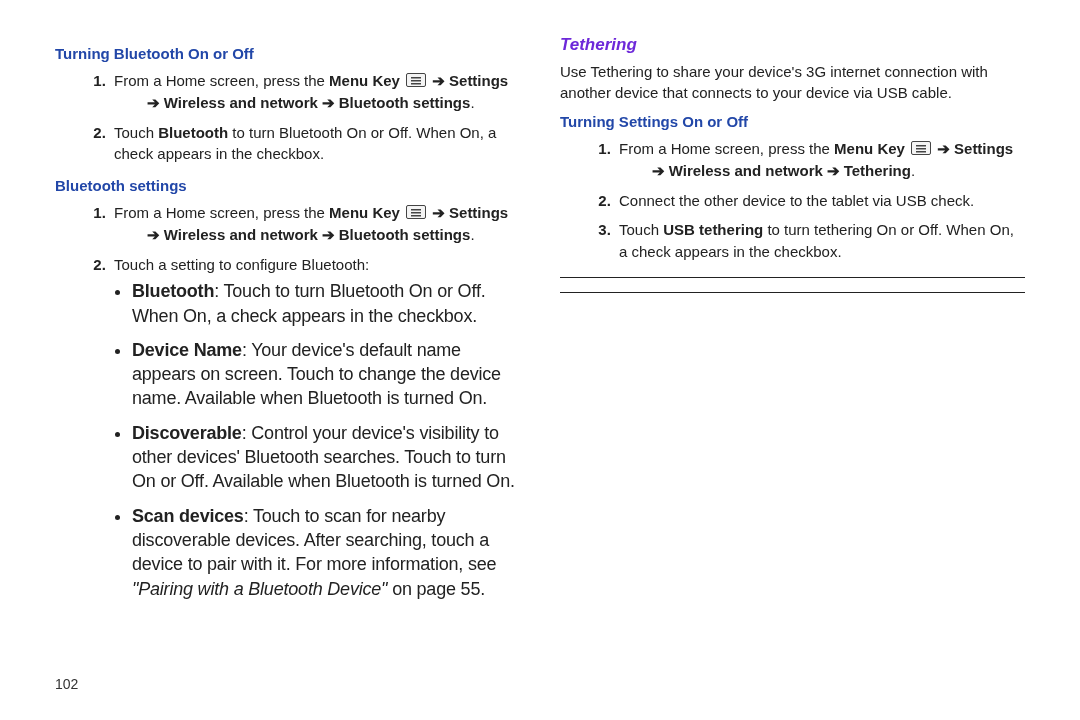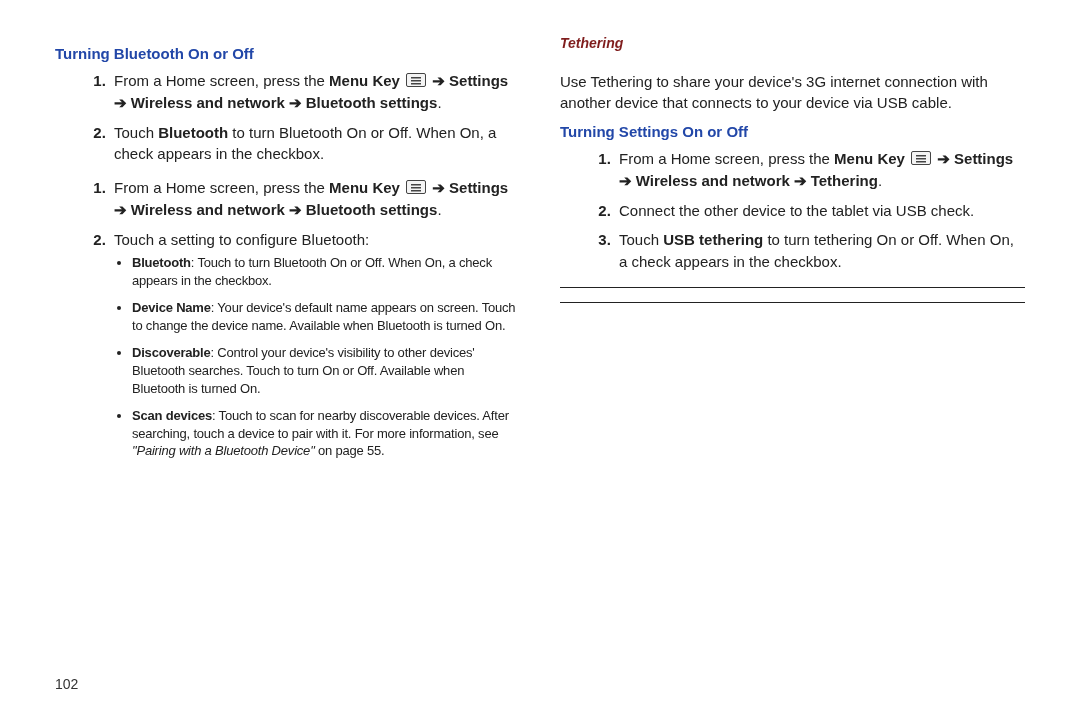--- a/index.html
+++ b/index.html
@@ -15,49 +15,49 @@
     font-size:15px;
   }
   .col{flex:1;min-width:0;}
   .h-red{
     color:#2247a8;
     font-weight:bold;
     font-size:15px;
     margin:10px 0 8px 0;
   }
   .h-blue-it{
-    color:#7f1d1d;
+    color:#6d28d9;
     font-style:italic;
     font-weight:bold;
-    font-size:14px;
-    margin:0 0 20px 0;
+    font-size:17px;
+    margin:0 0 6px 0;
   }
   p{margin:0 0 10px 0;line-height:1.4;}
   .ref-it{font-style:italic;}
   ol{margin:0 0 12px 0;padding-left:55px;}
   ol>li{padding-left:4px;margin-bottom:8px;line-height:1.45;}
   ol>li::marker{font-weight:bold;}
-  ul.bul{list-style:disc;margin:4px 0 0 0;padding-left:18px;font-size:13px;}
+  ul.bul{list-style:disc;margin:4px 0 0 0;padding-left:18px;font-size:18px;}
   ul.bul>li{margin-bottom:10px;line-height:1.35;font-family:Arial,Helvetica,sans-serif;}
   .menu-icon{
     display:inline-block;
     width:18px;height:12px;
     border:1px solid #444;
     border-radius:2px;
     position:relative;
     vertical-align:-1px;
     margin:0 2px;
     background:
       linear-gradient(#444,#444) center 3px/10px 1.5px no-repeat,
       linear-gradient(#444,#444) center 6px/10px 1.5px no-repeat,
       linear-gradient(#444,#444) center 9px/10px 1.5px no-repeat,
       #f4f4f4;
   }
   .arr{font-weight:bold;}
-  .nav-path{font-weight:bold;}
+  .nav-path{font-weight:bold;margin-left:33px;}
   .narrow{font-family:"Arial Narrow",Arial,sans-serif;letter-spacing:-0.2px;}
   hr.sep{border:none;border-top:1.5px solid #222;margin:14px 0 10px 0;}
   .note-box{font-size:14px;margin:6px 0 10px 0;}
   .page-num{
     position:absolute;
     left:55px;bottom:28px;
     font-size:14px;color:#333;margin-top:45px;
   }
 </style>
 </head>
@@ -78,20 +78,21 @@
         <span class="arr">➔</span>
         <b>Settings</b>
         <br>
         <span class="nav-path">➔ Wireless and network ➔ Bluetooth settings</span>.
       </li>
       <li>
         <span>Touch </span><b>Bluetooth</b><span> to turn Bluetooth On or Off. When On, a check appears in the checkbox.</span>
       </li>
     </ol>
 
+    <div class="h-red">Bluetooth settings</div>
 
     <ol>
       <li>
         <span>From a Home screen, press the </span>
         <b>Menu Key</b>
         <span class="menu-icon"></span>
         <span class="arr">➔</span>
         <b>Settings</b>
         <br>
         <span class="nav-path">➔ Wireless and network ➔ Bluetooth settings</span>.

